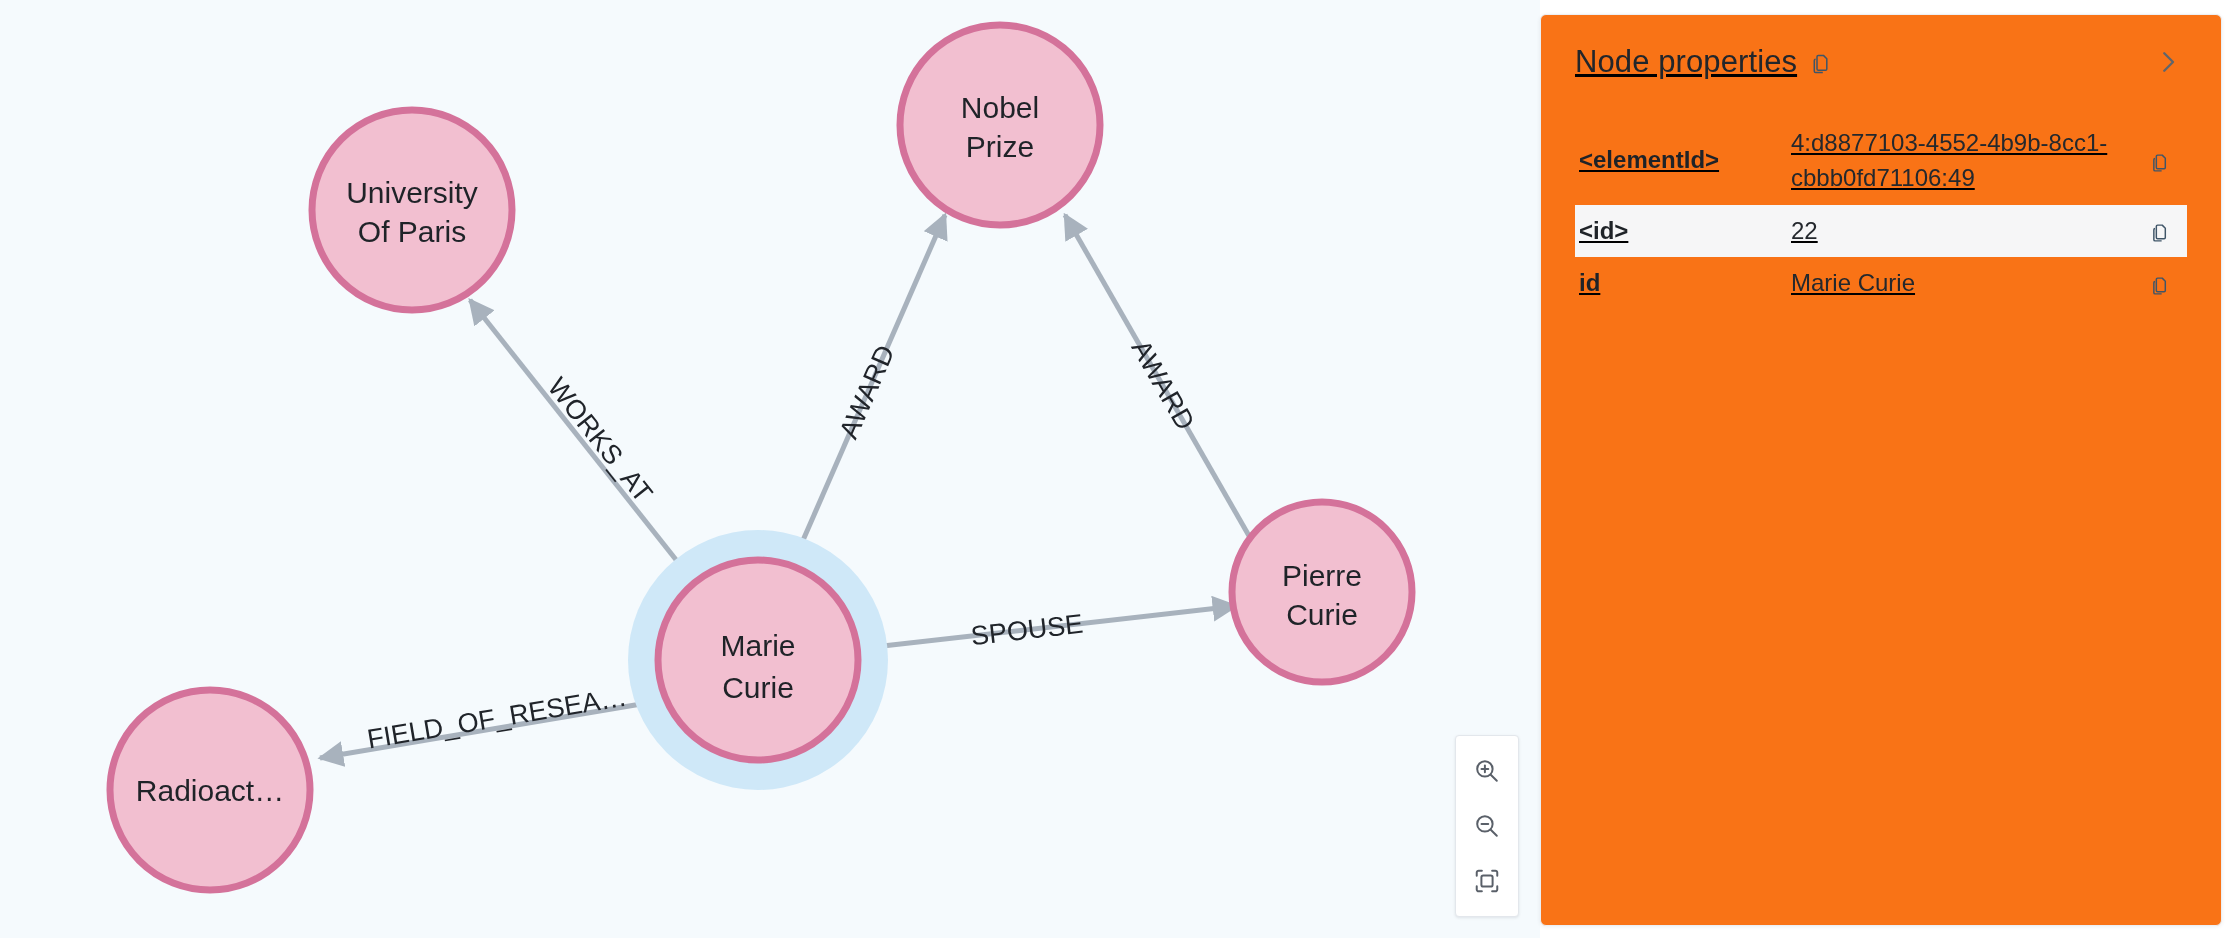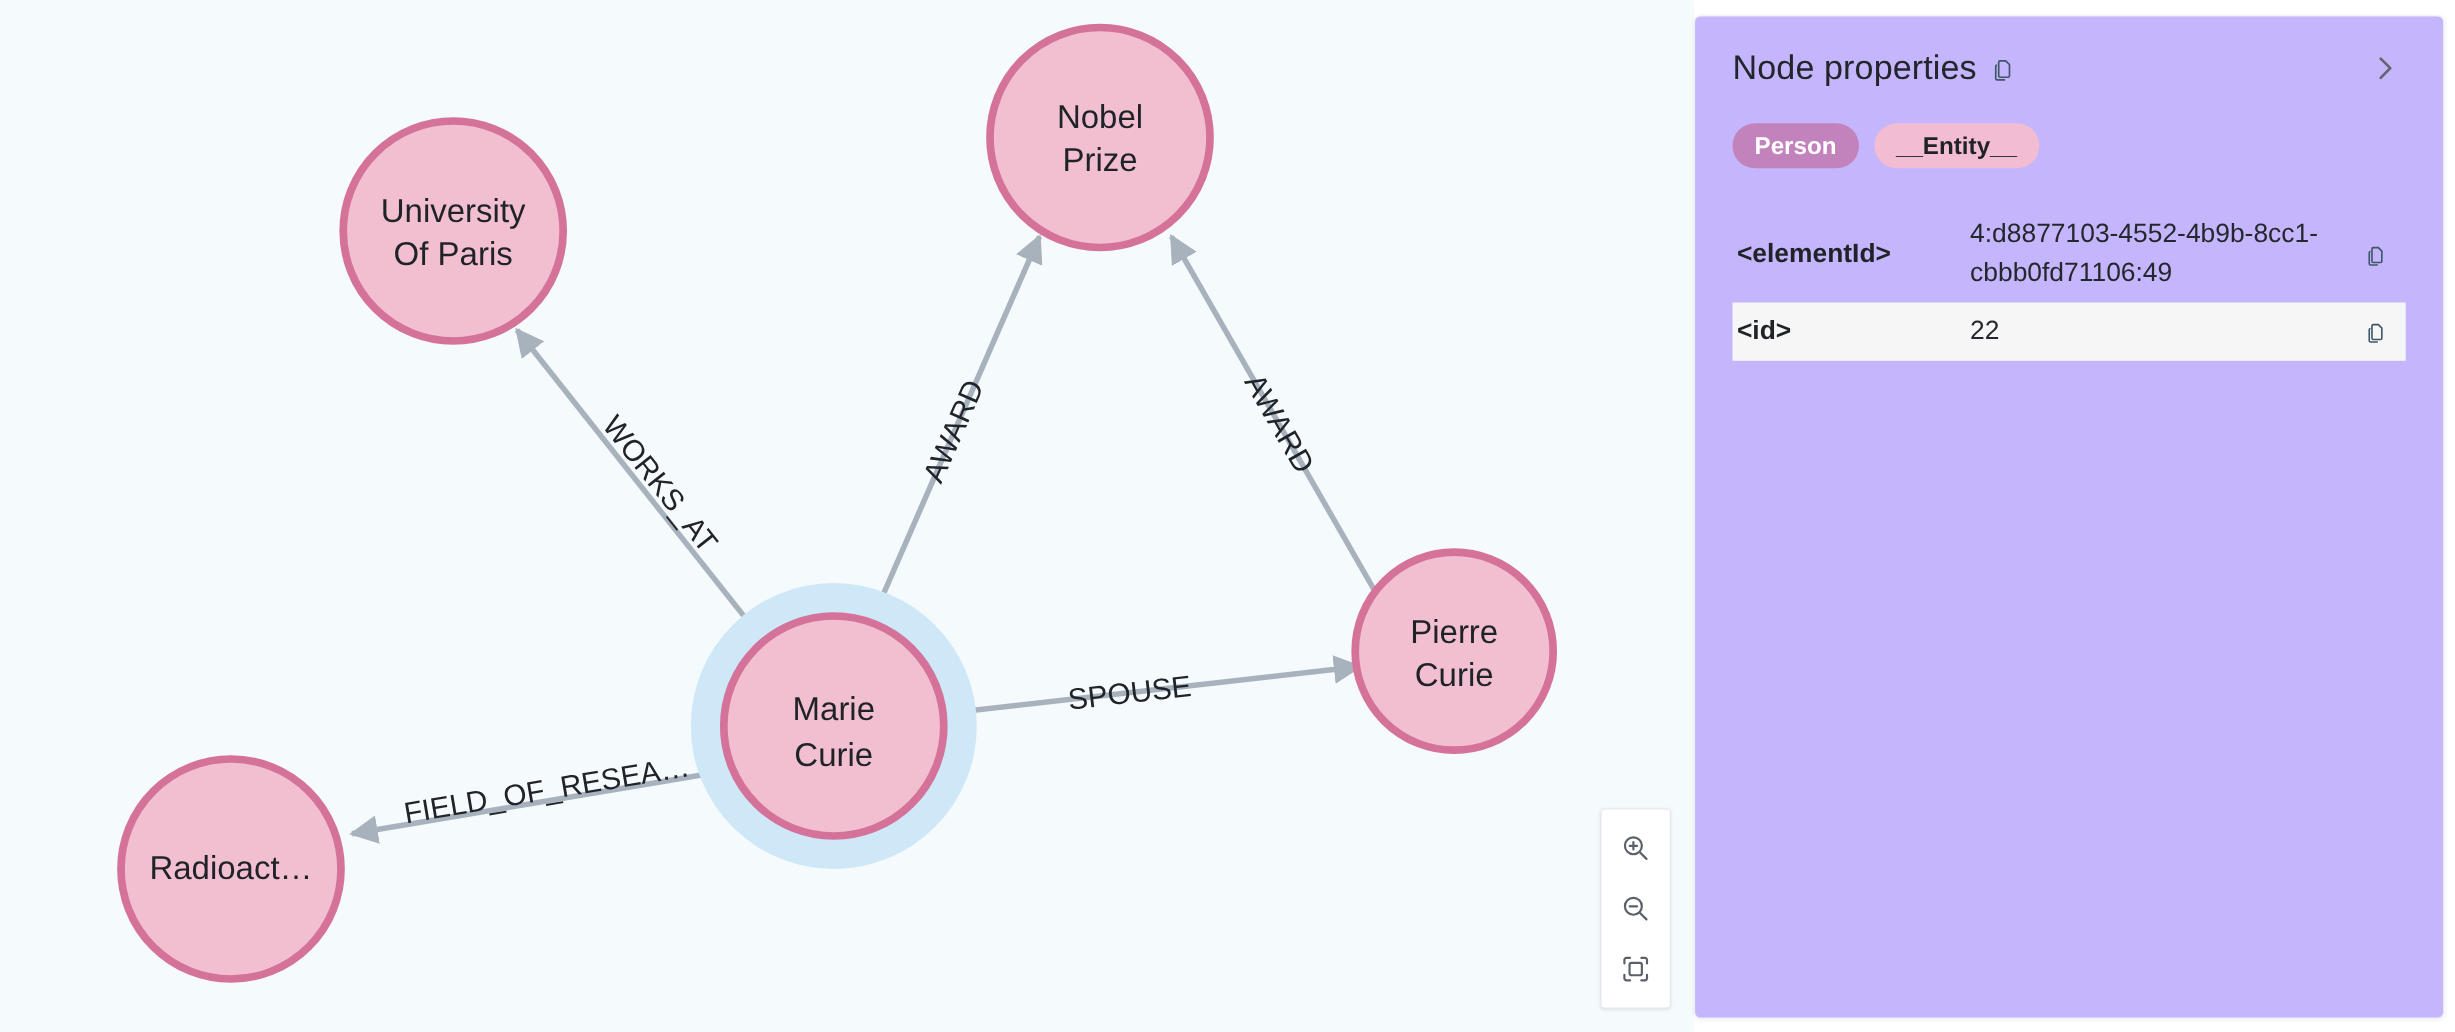--- a/index.html
+++ b/index.html
@@ -49,25 +49,26 @@
     width:48px; height:48px;
     display:flex; align-items:center; justify-content:center;
     cursor:pointer; background:transparent; border:none;
   }
   .zoom-btn svg { width:28px; height:28px; display:block; }
 
   
   #panel {
     position:absolute; left:1540px; top:14px;
     width:682px; height:912px;
-    background:#c4b5fd;
+    background:#f97316;
     border:1px solid #eceff3;
     border-radius:6px;
     box-shadow:0 1px 4px rgba(20,30,45,.07);
     padding:30px 34px 0 34px;
+    text-decoration:underline;
   }
   #panel-header {
     display:flex; align-items:flex-start;
     justify-content:space-between;
   }
   #panel-title-wrap { display:flex; align-items:center; gap:12px; }
   #panel-title {
     font-size:31px; font-weight:400; color:#22262b;
     letter-spacing:.1px; line-height:1.1;
   }
@@ -211,24 +212,20 @@
           </svg>
         </span>
       </div>
       <div id="panel-collapse" title="Collapse panel">
         <svg width="30" height="30" viewBox="0 0 24 24" fill="none" stroke="#60656b" stroke-width="1.9" stroke-linecap="round" stroke-linejoin="round">
           <polyline points="9,5 16,12 9,19"></polyline>
         </svg>
       </div>
     </div>
 
-    <div id="labels-row">
-      <span class="label-chip chip-person">Person</span>
-      <span class="label-chip chip-entity">__Entity__</span>
-    </div>
 
     <div id="prop-table">
 
       <div class="prop-row">
         <span class="prop-key">&lt;elementId&gt;</span>
         <span class="prop-val">4:d8877103-4552-4b9b-8cc1-cbbb0fd71106:49</span>
         <span class="prop-copy">
           <svg width="22" height="22" viewBox="0 0 24 24" fill="none" stroke="#3f5568" stroke-width="1.6" stroke-linejoin="round">
             <path d="M9.3 3.4 h5.1 l3.4 3.4 v10.1 a1.3 1.3 0 0 1 -1.3 1.3 h-7.2 a1.3 1.3 0 0 1 -1.3 -1.3 V4.7 a1.3 1.3 0 0 1 1.3 -1.3 z"></path>
             <path d="M6.6 7.2 a1.3 1.3 0 0 0 -1.3 1.3 v10.8 a1.3 1.3 0 0 0 1.3 1.3 h7.2"></path>
@@ -240,16 +237,26 @@
         <span class="prop-key">&lt;id&gt;</span>
         <span class="prop-val">22</span>
         <span class="prop-copy">
           <svg width="22" height="22" viewBox="0 0 24 24" fill="none" stroke="#3f5568" stroke-width="1.6" stroke-linejoin="round">
             <path d="M9.3 3.4 h5.1 l3.4 3.4 v10.1 a1.3 1.3 0 0 1 -1.3 1.3 h-7.2 a1.3 1.3 0 0 1 -1.3 -1.3 V4.7 a1.3 1.3 0 0 1 1.3 -1.3 z"></path>
             <path d="M6.6 7.2 a1.3 1.3 0 0 0 -1.3 1.3 v10.8 a1.3 1.3 0 0 0 1.3 1.3 h7.2"></path>
           </svg>
         </span>
       </div>
 
+      <div class="prop-row">
+        <span class="prop-key">id</span>
+        <span class="prop-val">Marie Curie</span>
+        <span class="prop-copy">
+          <svg width="22" height="22" viewBox="0 0 24 24" fill="none" stroke="#3f5568" stroke-width="1.6" stroke-linejoin="round">
+            <path d="M9.3 3.4 h5.1 l3.4 3.4 v10.1 a1.3 1.3 0 0 1 -1.3 1.3 h-7.2 a1.3 1.3 0 0 1 -1.3 -1.3 V4.7 a1.3 1.3 0 0 1 1.3 -1.3 z"></path>
+            <path d="M6.6 7.2 a1.3 1.3 0 0 0 -1.3 1.3 v10.8 a1.3 1.3 0 0 0 1.3 1.3 h7.2"></path>
+          </svg>
+        </span>
+      </div>
 
     </div>
   </div>
 </div>
 
 </body></html>

